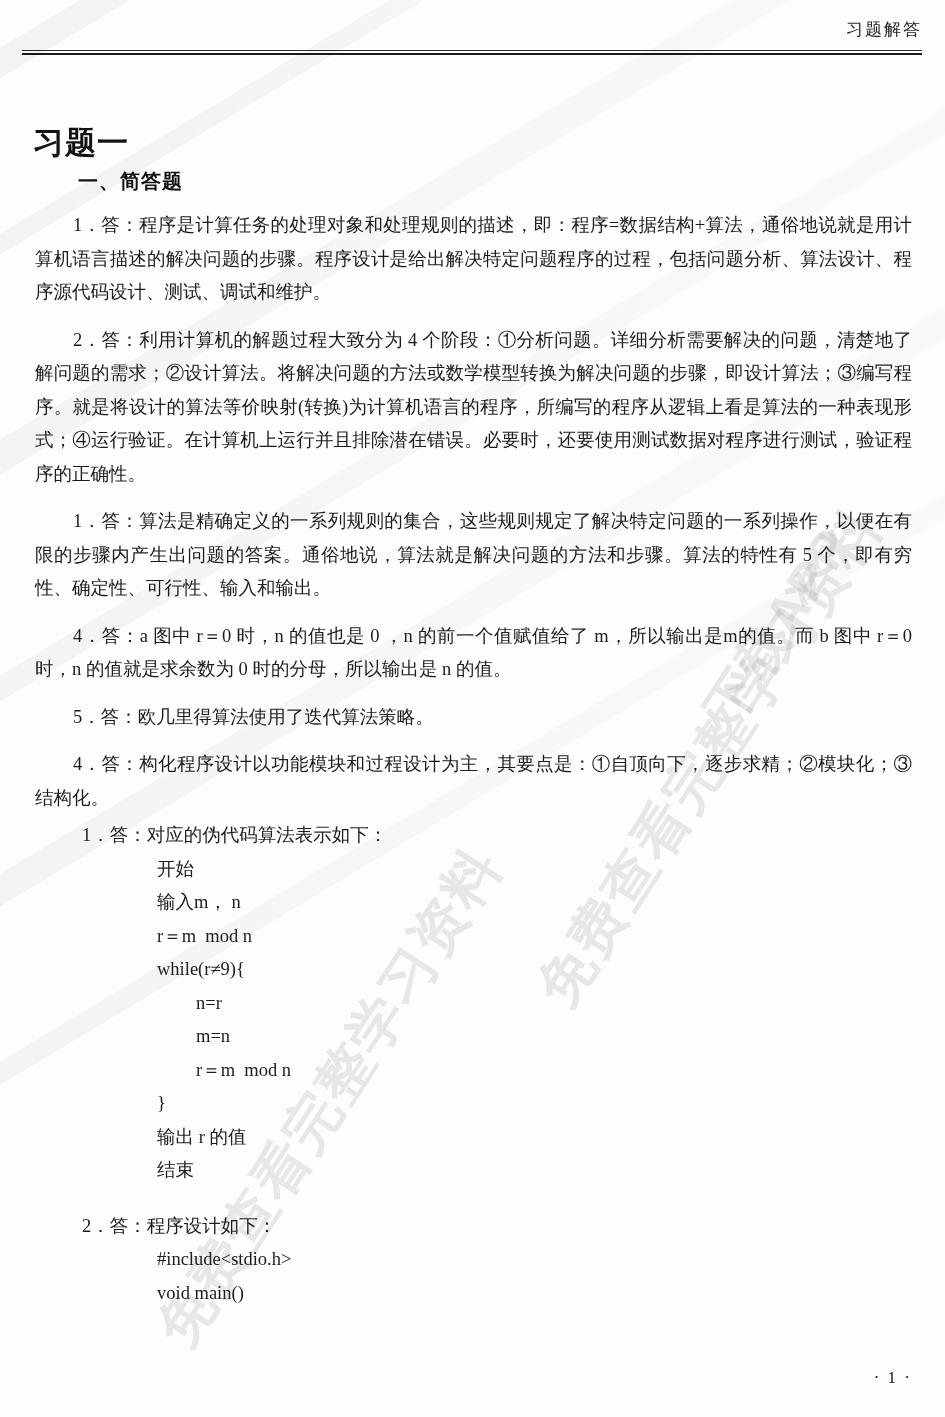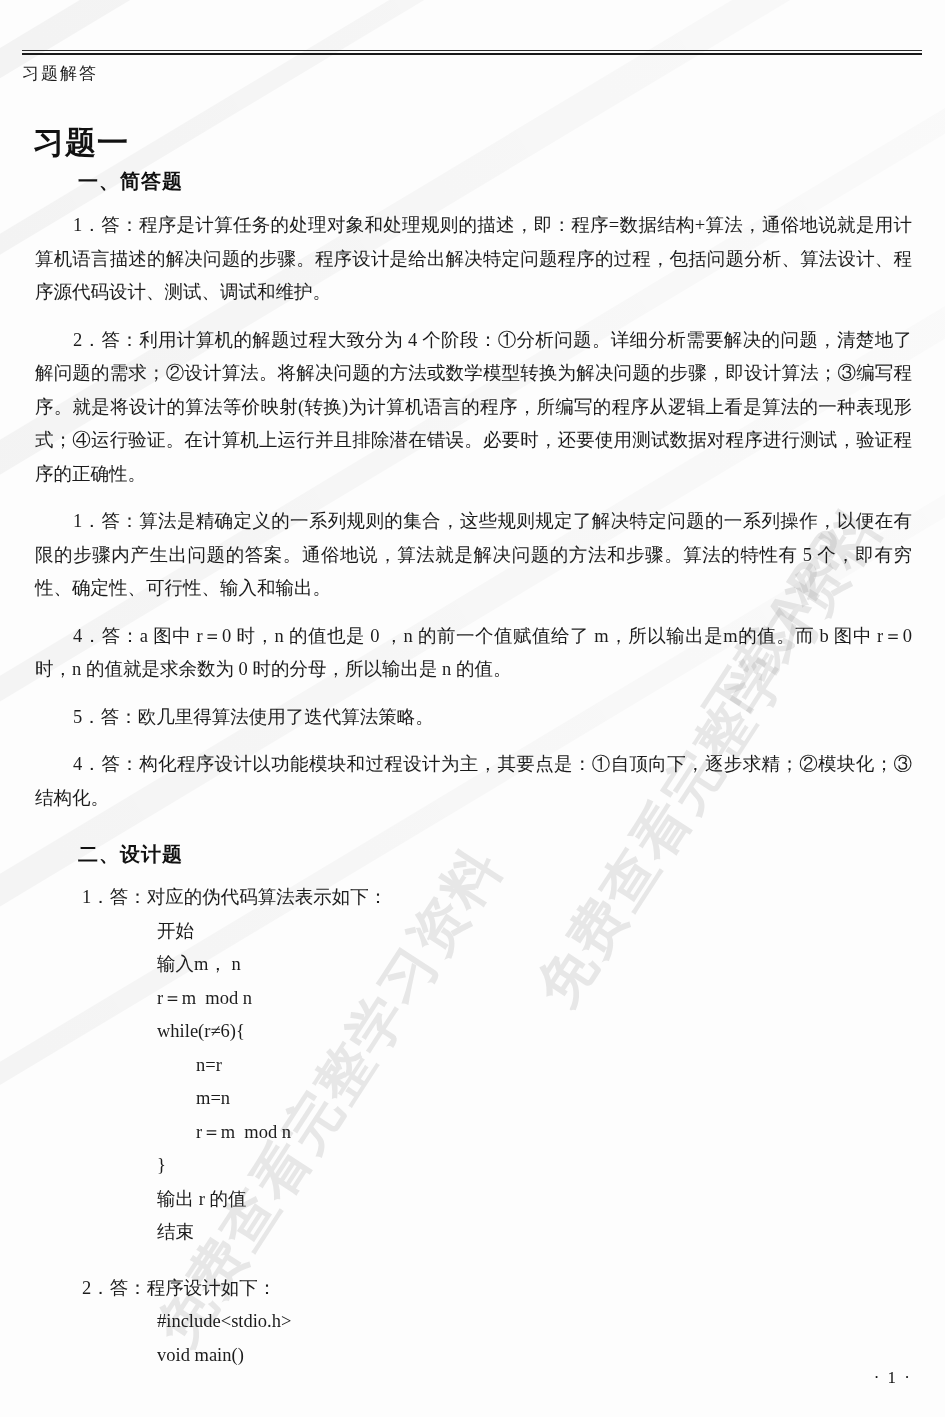--- a/index.html
+++ b/index.html
@@ -41,22 +41,21 @@
   }
 
   
   .content { position: relative; z-index: 2; }
 
   .header {
     position: absolute;
     left: 22px;
     top: 18px;
     width: 900px;
-    text-align: left;
-    margin-top: 44px;
+    text-align: right;
   }
   .header-title {
     font-family: "Liberation Serif", "DejaVu Serif", serif;
     font-size: 17px;
     letter-spacing: 2px;
   }
   .header-rule {
     position: absolute;
     left: 22px;
     width: 900px;
@@ -170,28 +169,27 @@
 
       <h2 class="section-head">一、简答题</h2>
 
       <p class="para">1．答：程序是计算任务的处理对象和处理规则的描述，即：程序=数据结构+算法，通俗地说就是用计算机语言描述的解决问题的步骤。程序设计是给出解决特定问题程序的过程，包括问题分析、算法设计、程序源代码设计、测试、调试和维护。</p>
       <p class="para">2．答：利用计算机的解题过程大致分为 4 个阶段：①分析问题。详细分析需要解决的问题，清楚地了解问题的需求；②设计算法。将解决问题的方法或数学模型转换为解决问题的步骤，即设计算法；③编写程序。就是将设计的算法等价映射(转换)为计算机语言的程序，所编写的程序从逻辑上看是算法的一种表现形式；④运行验证。在计算机上运行并且排除潜在错误。必要时，还要使用测试数据对程序进行测试，验证程序的正确性。</p>
       <p class="para">1．答：算法是精确定义的一系列规则的集合，这些规则规定了解决特定问题的一系列操作，以便在有限的步骤内产生出问题的答案。通俗地说，算法就是解决问题的方法和步骤。算法的特性有 5 个，即有穷性、确定性、可行性、输入和输出。</p>
       <p class="para">4．答：a 图中 r＝0 时，n 的值也是 0 ，n 的前一个值赋值给了 m，所以输出是m的值。而 b 图中 r＝0 时，n 的值就是求余数为 0 时的分母，所以输出是 n 的值。</p>
       <p class="para">5．答：欧几里得算法使用了迭代算法策略。</p>
       <p class="para">4．答：构化程序设计以功能模块和过程设计为主，其要点是：①自顶向下，逐步求精；②模块化；③结构化。</p>
 
-      <h2 class="section-head second">二、设计题</h2>
 
       <div class="dq">
         <div class="dq-head">1．答：对应的伪代码算法表示如下：</div>
         <div class="code-line">开始</div>
         <div class="code-line">输入m， n</div>
         <div class="code-line">r＝m  mod n</div>
-        <div class="code-line">while(r≠6){</div>
+        <div class="code-line">while(r≠9){</div>
         <div class="code-line ind1">n=r</div>
         <div class="code-line ind1">m=n</div>
         <div class="code-line ind1">r＝m  mod n</div>
         <div class="code-line">}</div>
         <div class="code-line">输出 r 的值</div>
         <div class="code-line">结束</div>
       </div>
 
       <div class="spacer-sm"></div>
 

